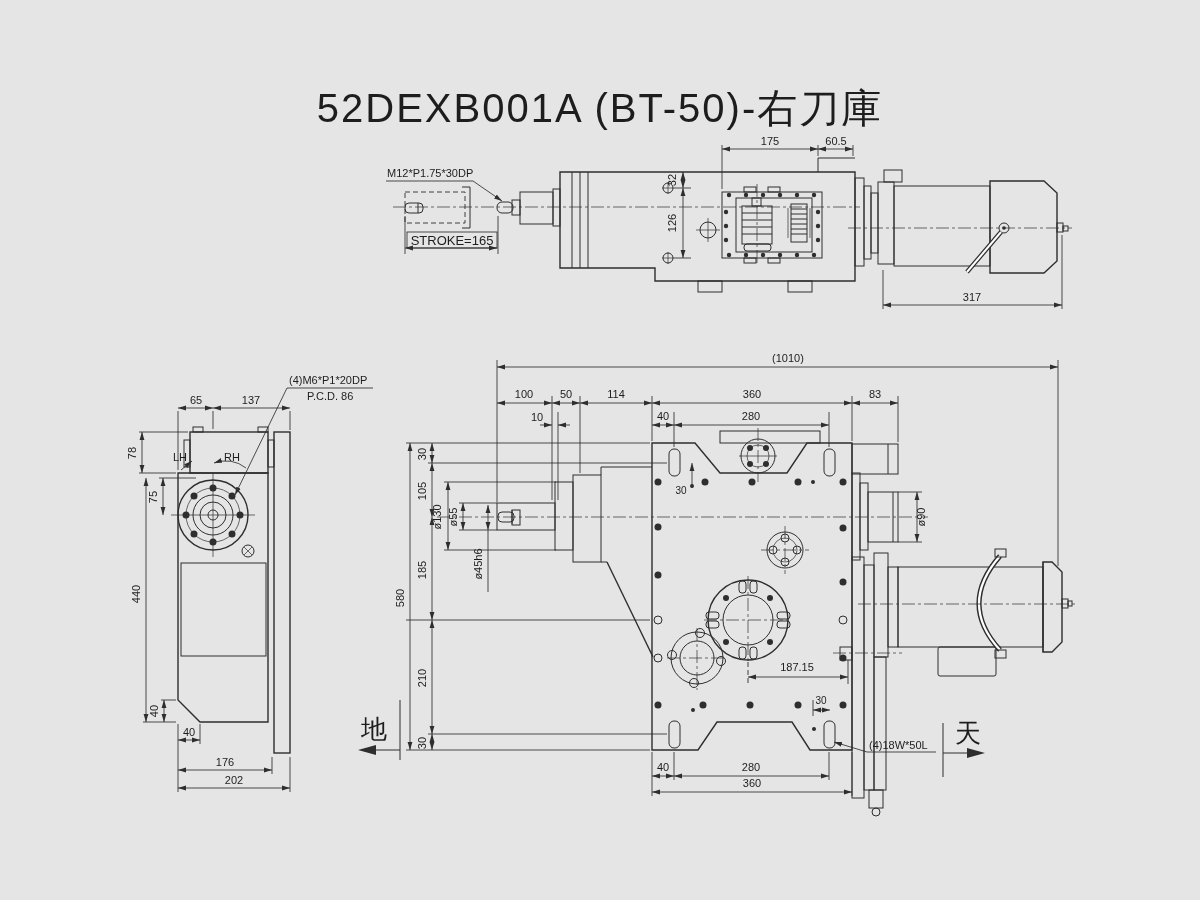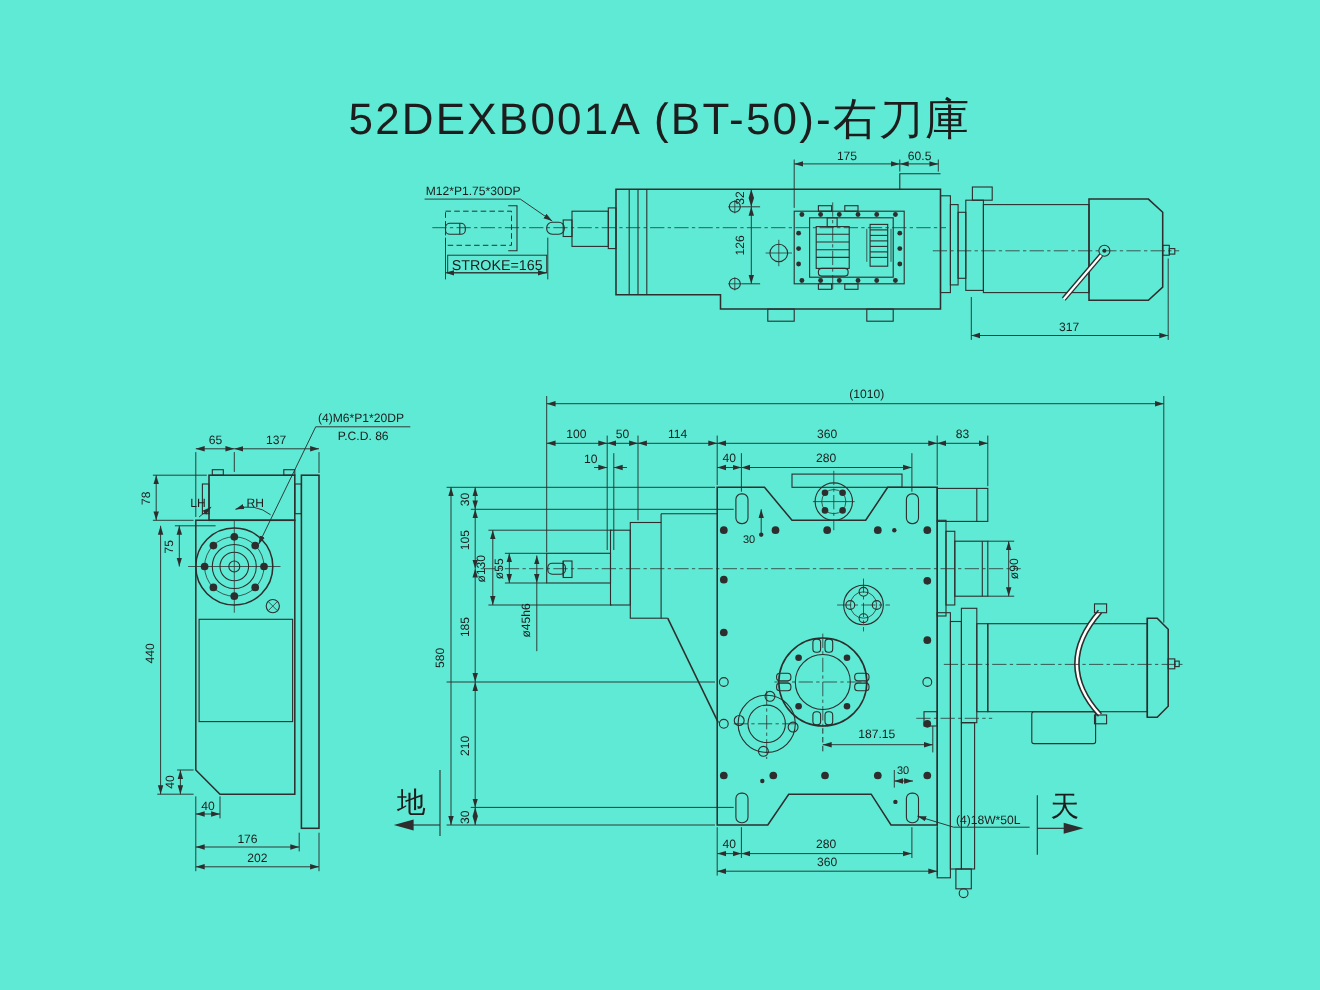--- a/index.html
+++ b/index.html
@@ -1,16 +1,16 @@
 <!DOCTYPE html>
 <html><head>
 <meta charset="utf-8">
 <style>
   html,body{margin:0;padding:0;background:#fff;}
-  .page{width:1200px;height:900px;background:#5eead4;position:relative;overflow:hidden;}
+  .page{width:1200px;height:900px;background:#e5e5e5;position:relative;overflow:hidden;}
   svg{display:block;}
   .s{stroke:#2e2e2e;stroke-width:1;fill:none;}
   .s2{stroke:#2e2e2e;stroke-width:1.4;fill:none;}
   .thin{stroke:#2e2e2e;stroke-width:.7;fill:none;}
   .f{fill:#2e2e2e;stroke:none;}
   .cl{stroke:#2e2e2e;stroke-width:.7;fill:none;stroke-dasharray:13 3 3 3;}
   .dsh{stroke:#2e2e2e;stroke-width:.9;fill:none;stroke-dasharray:5 3;}
   .dim{stroke:#2e2e2e;stroke-width:.85;fill:none;}
   text{fill:#1d1d1d;font-family:"Liberation Sans","DejaVu Sans",sans-serif;}
   .t10{font-size:10px;}

